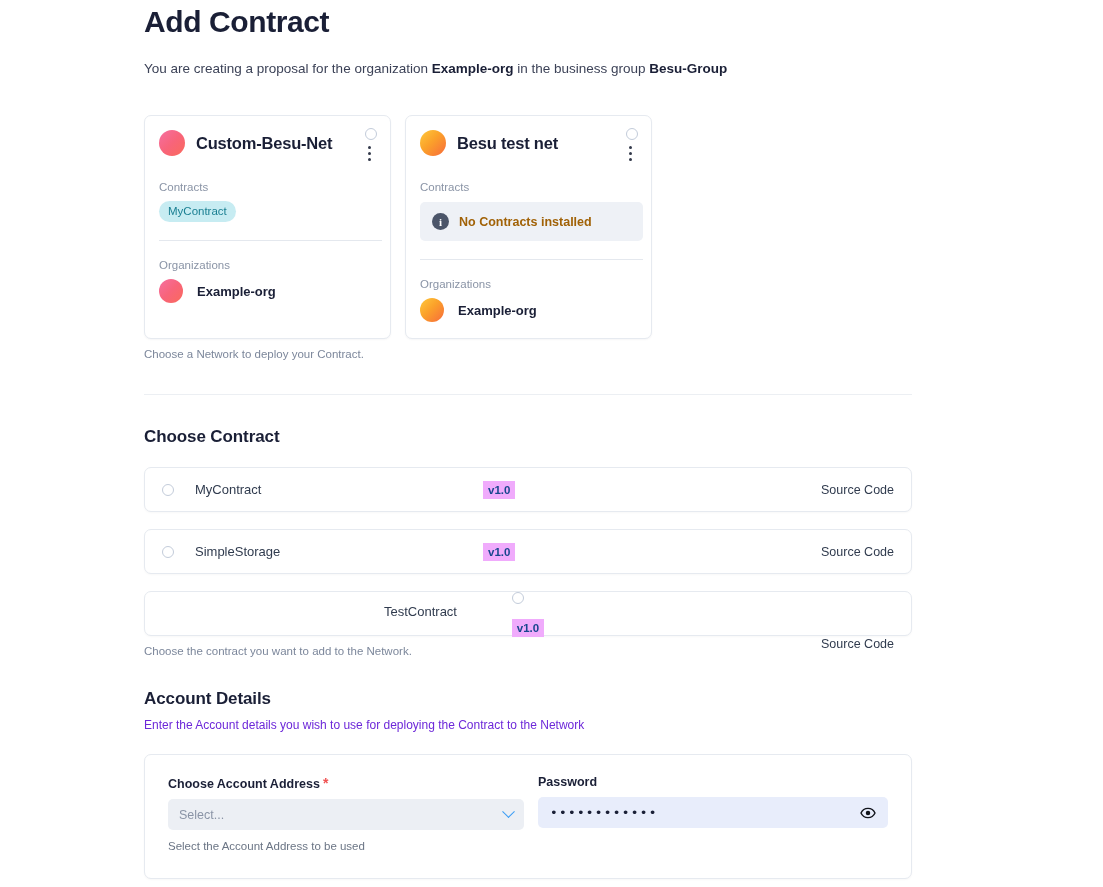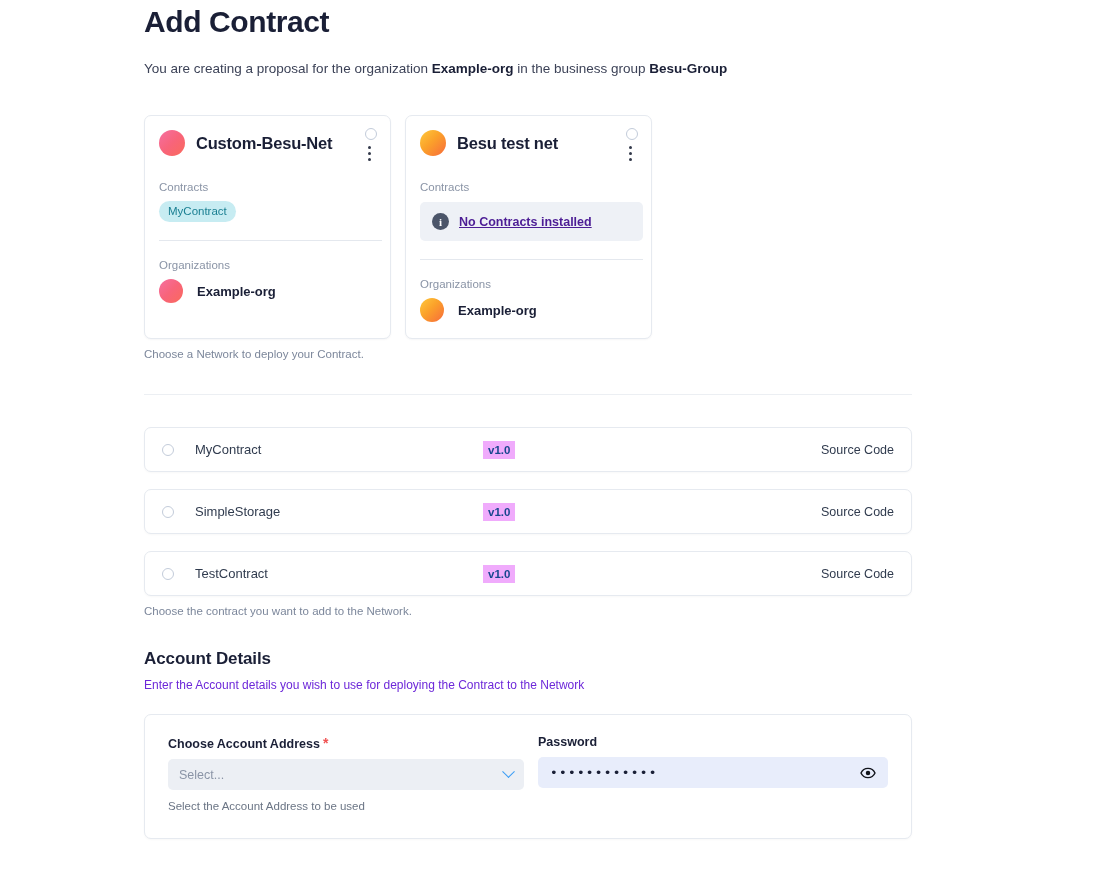--- a/index.html
+++ b/index.html
@@ -131,21 +131,21 @@
   .info-icon {
     width: 17px; height: 17px; border-radius: 50%;
     background: #4b5569;
     color: #fff;
     font-size: 11px; font-weight: bold;
     font-family: "Liberation Serif", serif;
     display: flex; align-items: center; justify-content: center;
     flex: none;
   }
   .nocontracts span {
-    font-size: 12.5px; font-weight: bold; color: #4c1d95; text-decoration: underline;
+    font-size: 12.5px; font-weight: bold; color: #a16207;
   }
 
   .card-divider {
     border: 0;
     border-top: 1px solid #e4e8ee;
     margin-top: 18px;
   }
 
   .org-row { display: flex; align-items: center; gap: 14px; margin-top: 8px; }
   .org-name { font-size: 13px; font-weight: bold; color: #1a1f36; }
@@ -165,21 +165,21 @@
     align-items: center;
     background: #ffffff;
     border: 1px solid #e6eaf0;
     border-radius: 7px;
     height: 45px;
     padding: 0 17px 0 17px;
     margin-bottom: 17px;
     box-shadow: 0 1px 2px rgba(16,24,40,0.03);
     cursor: pointer;
   }
-  .contract-row:last-child { margin-bottom: 0; }
+  .contract-row:last-child { margin-bottom: 0; flex-direction: column; }
 
   .radio-sm {
     width: 12px; height: 12px;
     border: 1.4px solid #c3ccda;
     border-radius: 50%;
     background: #fff;
     flex: none;
     margin-right: 21px;
     cursor: pointer;
   }
@@ -326,20 +326,21 @@
       </div>
 
     </div>
 
     <div class="helper">Choose a Network to deploy your Contract.</div>
   </div>
 
   <hr class="sec-divider">
 
   <div style="margin-top:32px;">
+    <div class="section-heading">Choose Contract</div>
 
     <div class="contract-list">
 
       <div class="contract-row">
         <div class="radio-sm"></div>
         <div class="contract-name">MyContract</div>
         <span class="ver-badge">v1.0</span>
         <div class="source-link">Source Code</div>
       </div>
 

